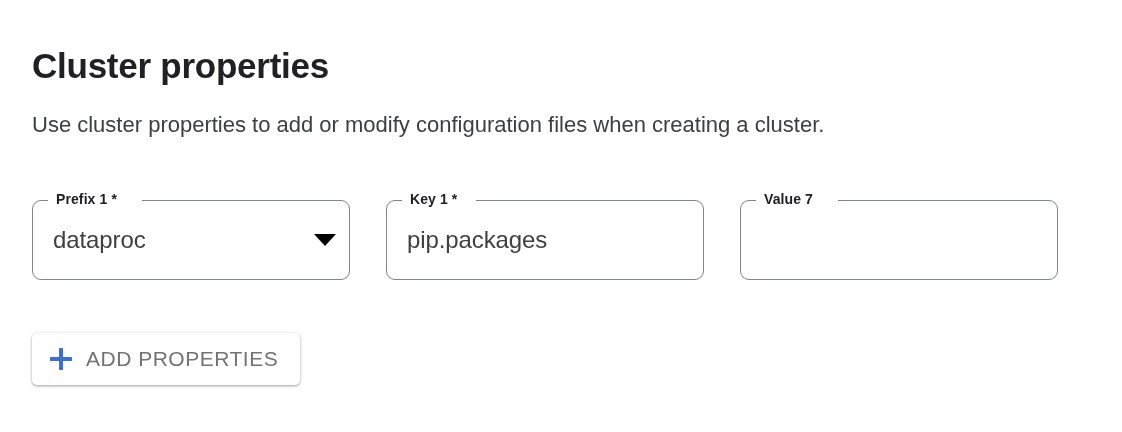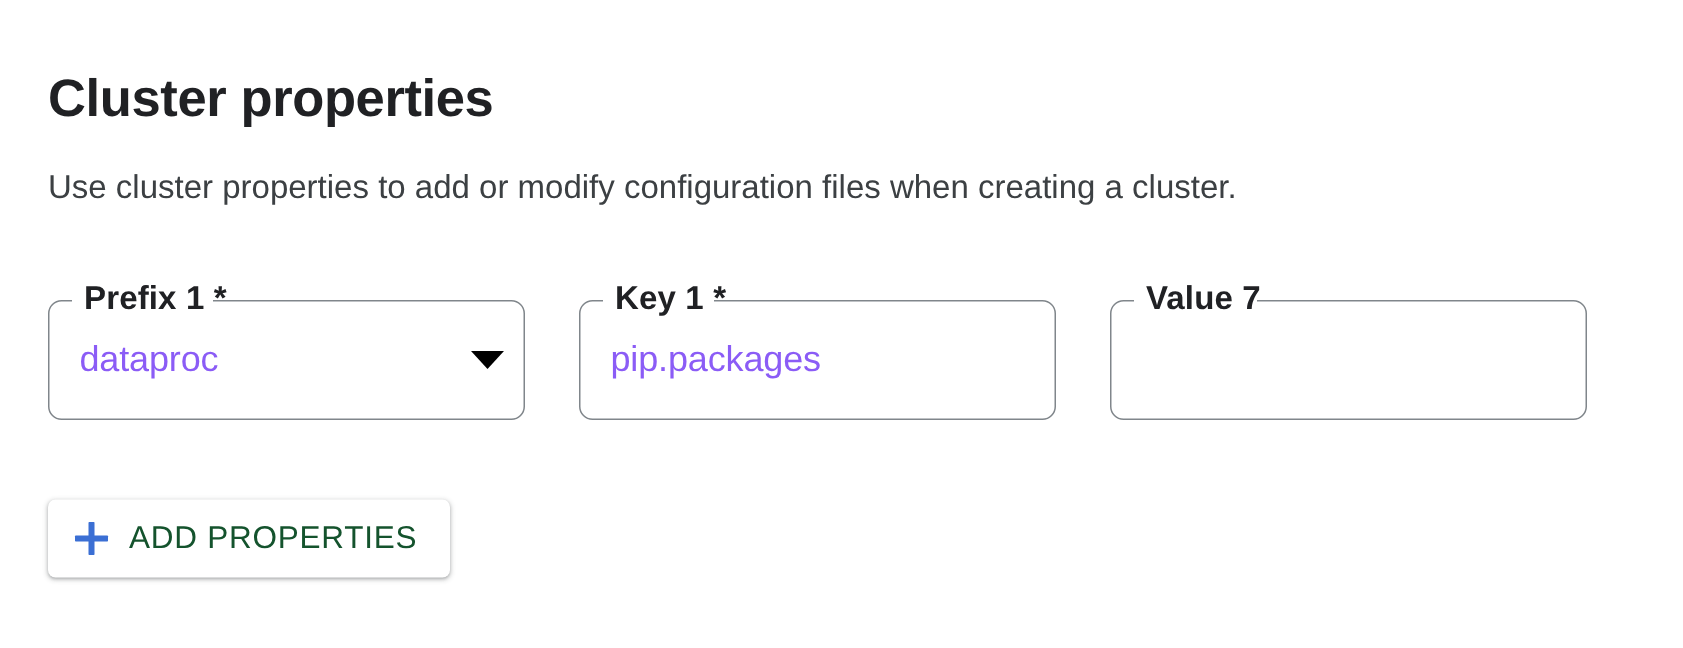--- a/index.html
+++ b/index.html
@@ -82,21 +82,21 @@
     left: 16px;
     height: 4px;
     background: #ffffff;
     pointer-events: none;
   }
 
   .field-label {
     position: absolute;
     top: -13px;
     left: 21px;
-    font-size: 22px;
+    font-size: 14px;
     line-height: 24px;
     font-weight: 600;
     color: #202124;
     background: transparent;
     white-space: nowrap;
     padding: 0 3px;
     letter-spacing: 0.1px;
   }
 
   .field-control {
@@ -109,21 +109,21 @@
     align-items: center;
     padding: 0 14px 0 21px;
     box-sizing: border-box;
     overflow: hidden;
   }
 
   .field-value {
     font-size: 24px;
     line-height: 34px;
     font-weight: 400;
-    color: #8b5cf6;
+    color: #404040;
     white-space: nowrap;
     overflow: hidden;
     flex: 1 1 auto;
     letter-spacing: -0.1px;
   }
 
   .field-value.clipped {
     text-overflow: clip;
   }
 
@@ -182,21 +182,21 @@
     left: 0;
     height: 4px;
     width: 22px;
   }
 
   .add-btn-label {
     font-size: 21px;
     line-height: 24px;
     font-weight: 500;
     letter-spacing: 0.5px;
-    color: #14532d;
+    color: #737373;
     white-space: nowrap;
   }
 </style>
 </head>
 <body>
 
 <div class="page">
 
   <h1 class="page-title">Cluster properties</h1>
 

